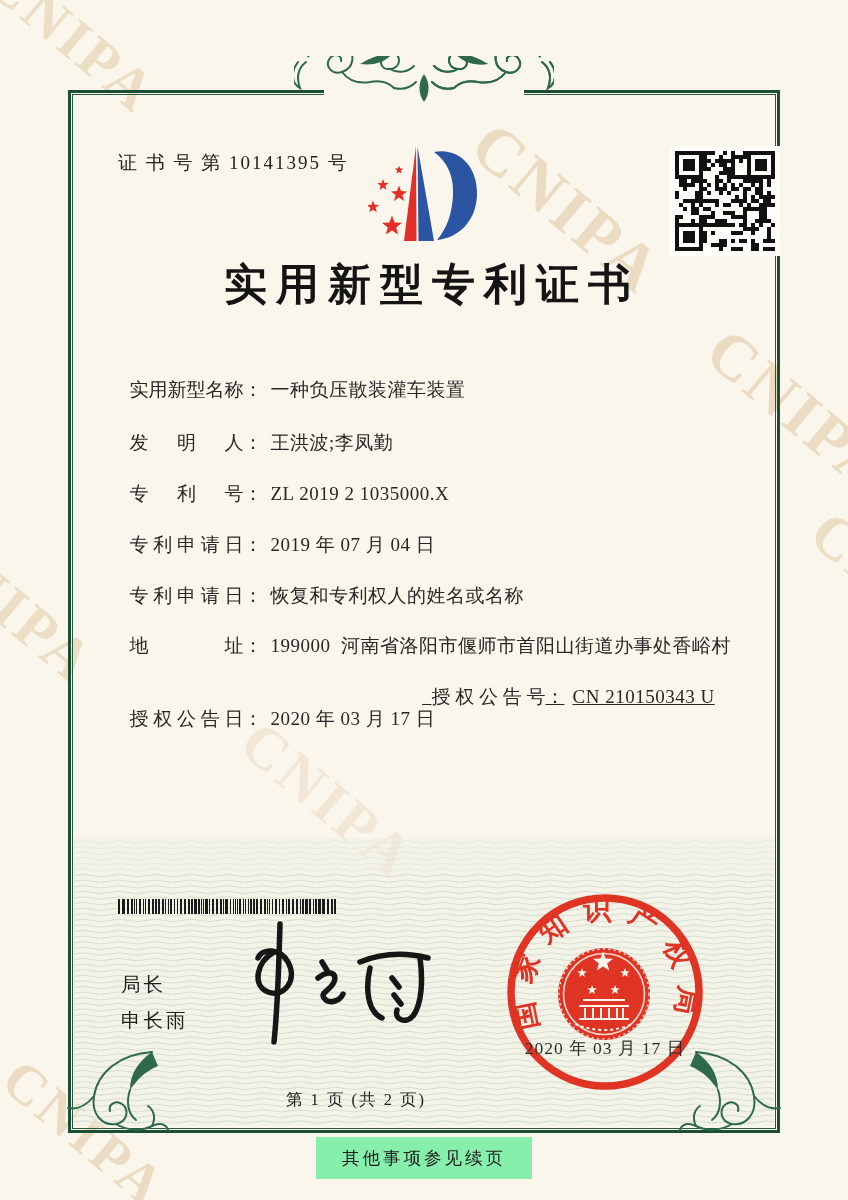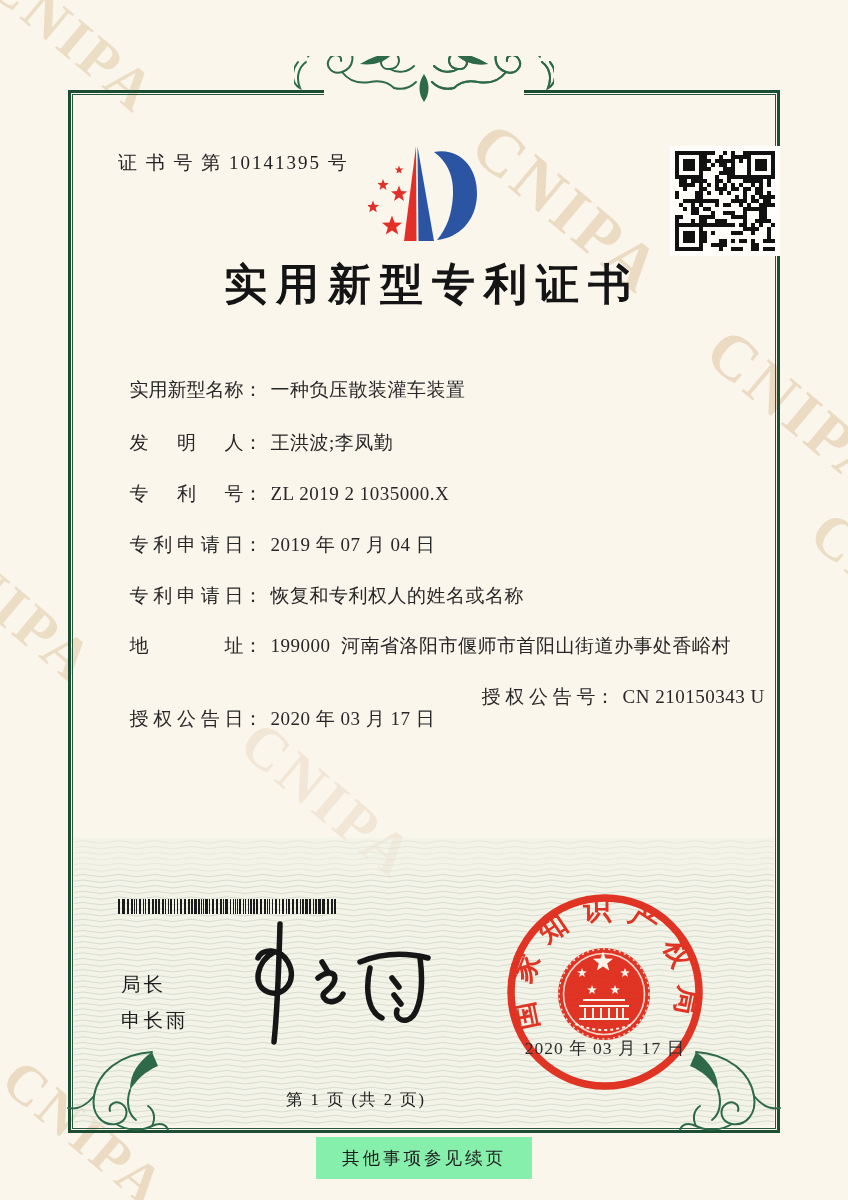--- a/index.html
+++ b/index.html
@@ -528,21 +528,21 @@
 </div>
 <div class="row" style="left:120px;top:561px;">
   <span class="flabel">专利申请日</span><span>：</span><span class="fvalue">恢复和专利权人的姓名或名称</span>
 </div>
 <div class="row" style="left:120px;top:611px;">
   <span class="flabel">地址</span><span>：</span><span class="fvalue">199000  河南省洛阳市偃师市首阳山街道办事处香峪村</span>
 </div>
 <div class="row" style="left:120px;top:684px;">
   <span class="flabel">授权公告日</span><span>：</span><span class="fvalue">2020 年 03 月 17 日</span>
 </div>
-<div class="row" style="left:472px;top:662px;">
+<div class="row" style="left:422px;top:662px;text-decoration:underline;">
   <span class="flabel">授权公告号</span><span>：</span><span class="fvalue">CN 210150343 U</span>
 </div>
 
 <div class="paras">
 </div>
 
 <svg id="barcode" class="abs" style="left:118px;top:899px;" width="222" height="15" viewBox="0 0 222 15">
     <rect x="0" y="0" width="2" height="15" fill="#1b1b1b"></rect>
     <rect x="4" y="0" width="3" height="15" fill="#1b1b1b"></rect>
     <rect x="9" y="0" width="2" height="15" fill="#1b1b1b"></rect>

